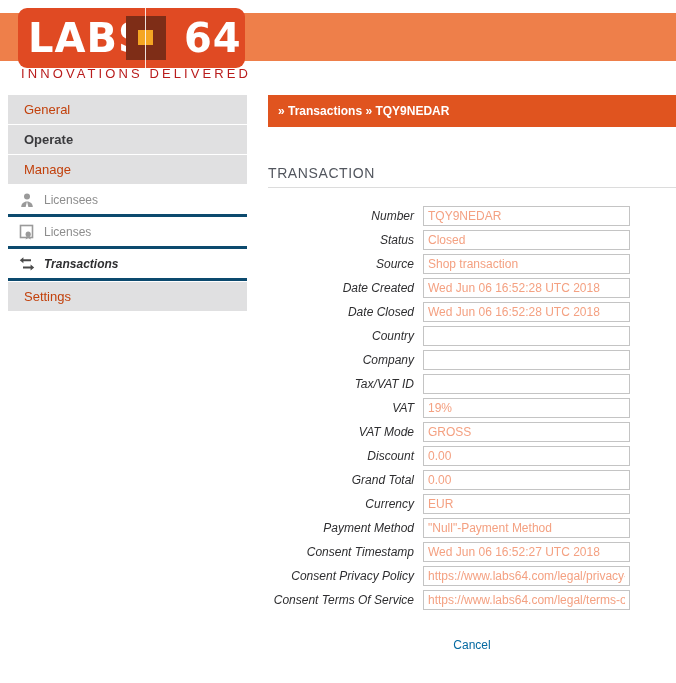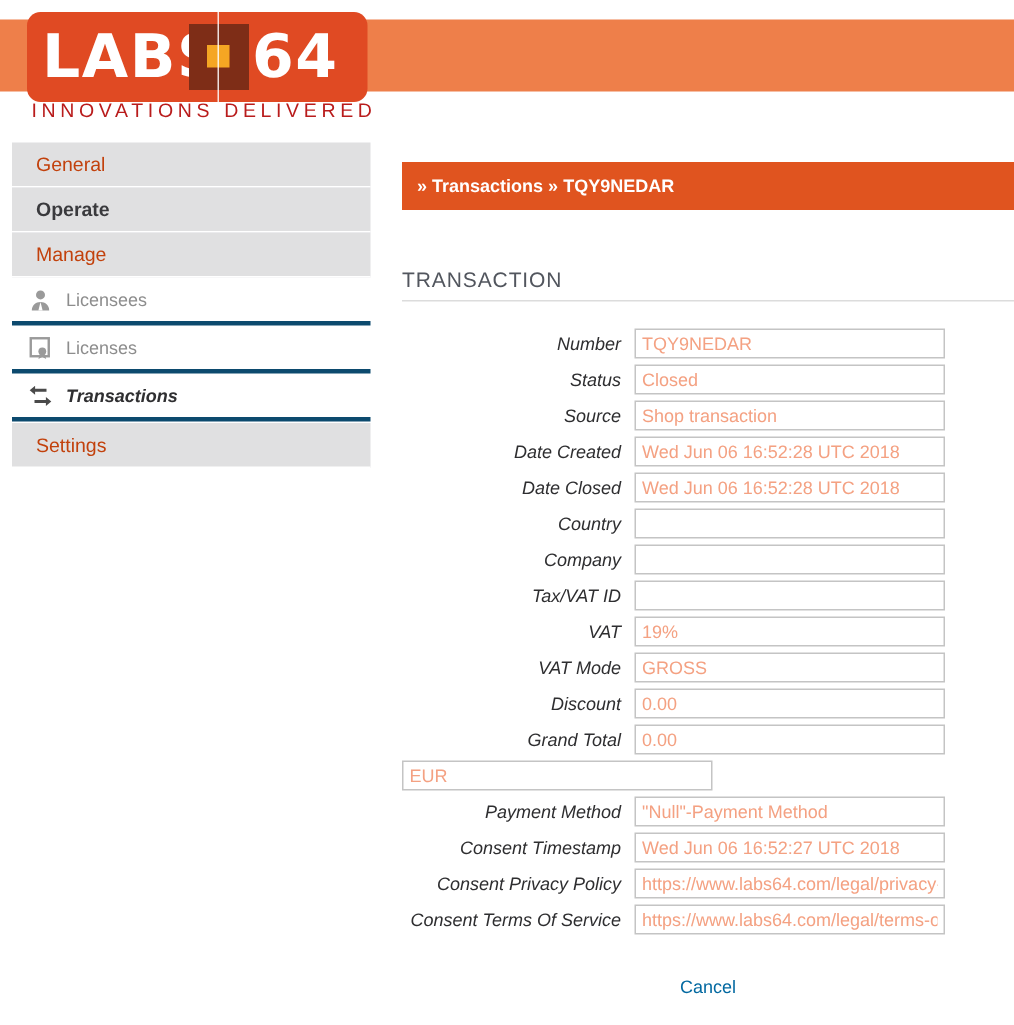--- a/index.html
+++ b/index.html
@@ -47,21 +47,21 @@
     width: 227px;
     height: 60px;
     color: #ffffff;
     font-family: "DejaVu Sans", sans-serif;
     font-size: 40px;
     font-weight: bold;
     letter-spacing: 1px;
     line-height: 60px;
   }
   .logo-l  { position:absolute; left: 10px;  top: 0; }
-  .logo-r  { position:absolute; left: 150px; top: 0; }
+  .logo-r  { position:absolute; left: 166px; top: 0; }
   .logo-sq-outer {
     position: absolute;
     left: 108px;
     top: 8px;
     width: 40px;
     height: 44px;
     background: #7e2d17;
   }
   .logo-sq-inner {
     position: absolute;
@@ -96,21 +96,21 @@
   }
   .sidebar {
     position: absolute;
     left: 8px;
     top: 0;
     width: 239px;
   }
   .content {
     position: absolute;
     left: 268px;
-    top: 13px;
+    top: 0;
     width: 408px;
   }
 
   
   .nav-section {
     background: #e0e0e1;
     height: 30px;
     line-height: 30px;
     padding-left: 16px;
     color: #c2410c;
@@ -337,20 +337,21 @@
         <div class="flabel">Discount</div>
         <input class="finput" readonly="" value="0.00" style="">
       </div>
 
       <div class="frow">
         <div class="flabel">Grand Total</div>
         <input class="finput" readonly="" value="0.00" style="">
       </div>
 
       <div class="frow">
+        <div class="flabel">Currency</div>
         <input class="finput" readonly="" value="EUR" style="">
       </div>
 
       <div class="frow">
         <div class="flabel">Payment Method</div>
         <input class="finput" readonly="" value="&quot;Null&quot;-Payment Method" style="">
       </div>
 
       <div class="frow">
         <div class="flabel">Consent Timestamp</div>

